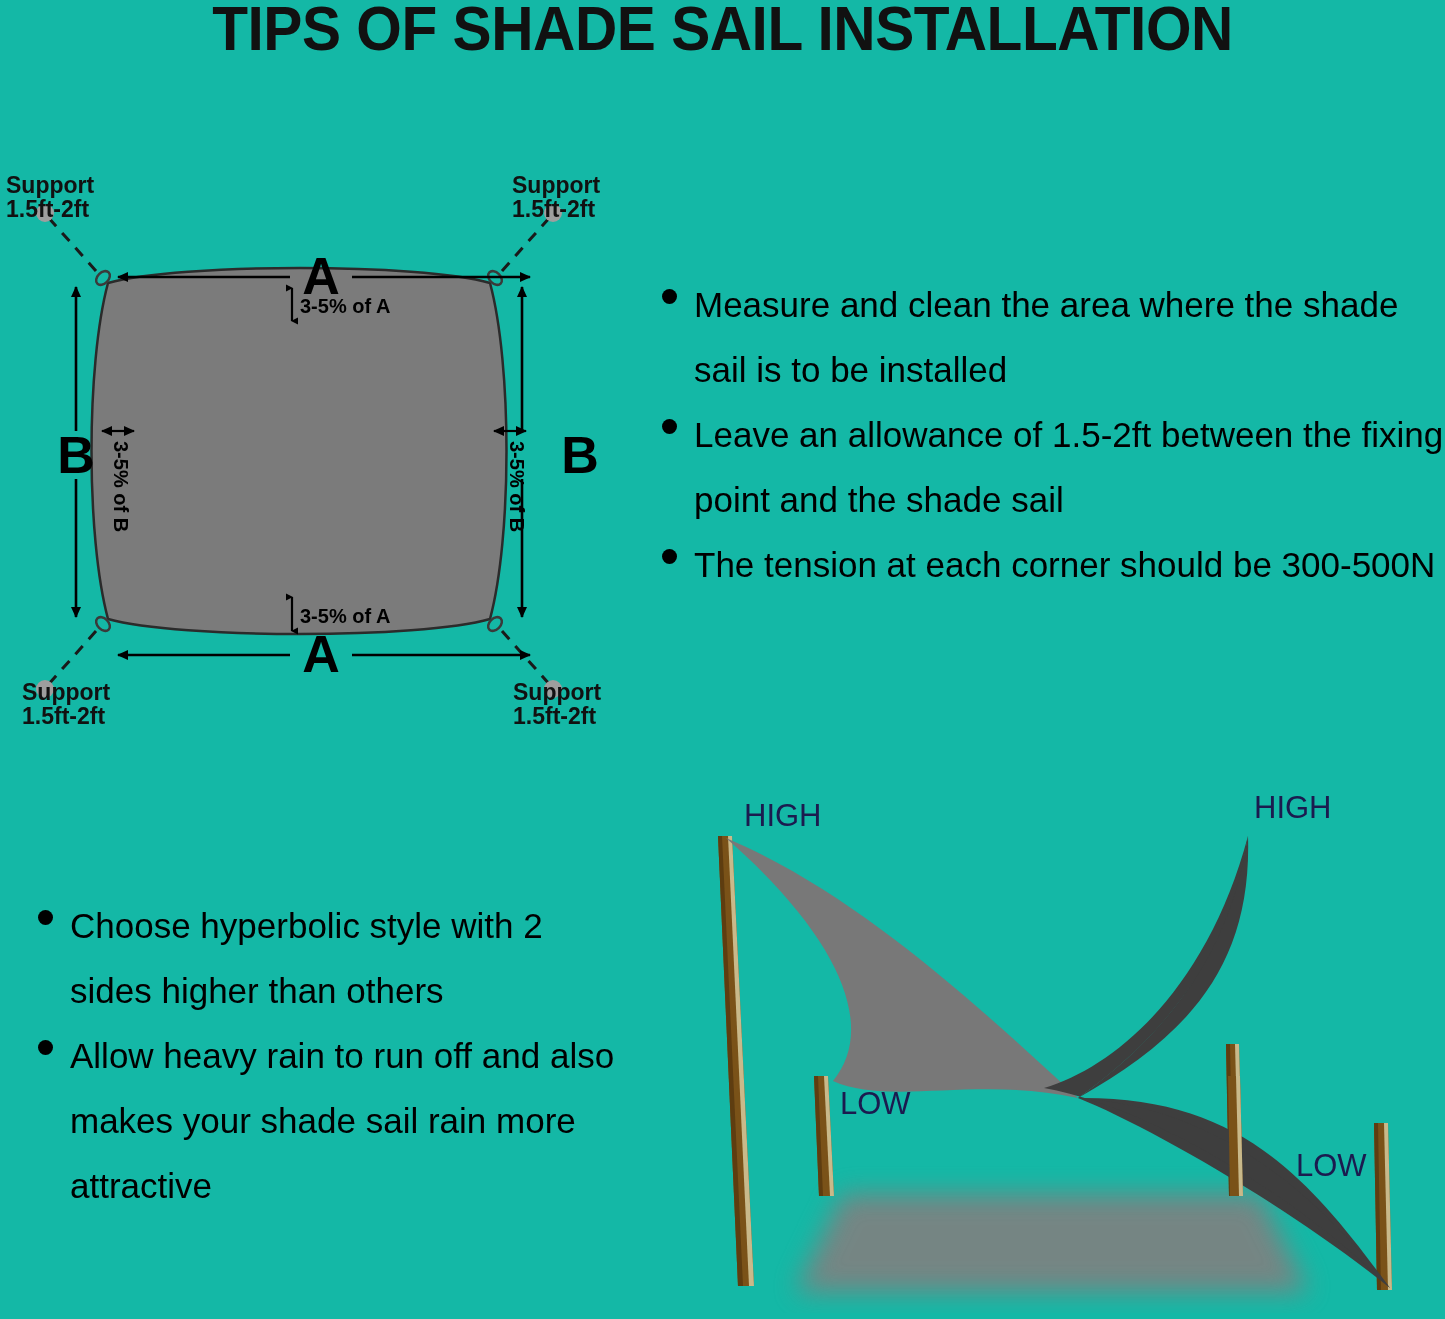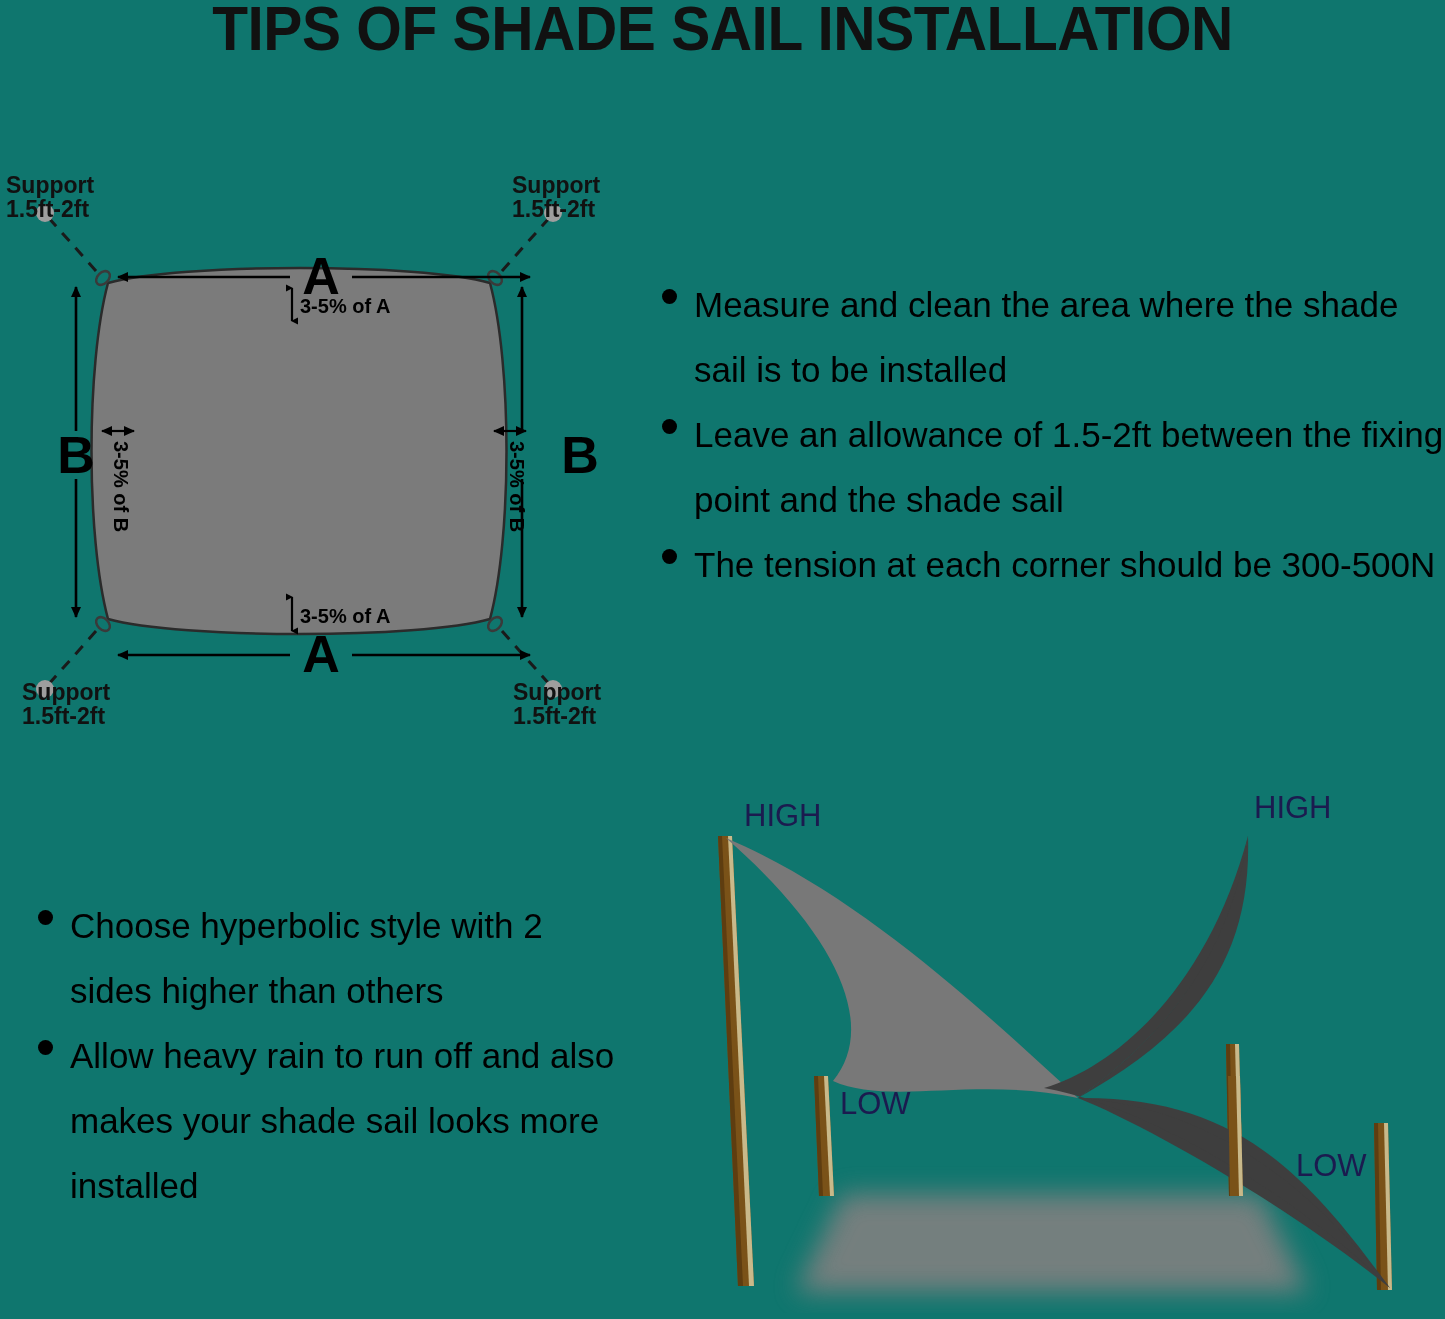--- a/index.html
+++ b/index.html
@@ -8,21 +8,21 @@
     background: #ffffff;
   }
   body {
     font-family: "Liberation Sans", "DejaVu Sans", sans-serif;
     color: #000000;
   }
   #page {
     position: relative;
     width: 1445px;
     height: 1319px;
-    background: #0f766e;
+    background: #14b8a6;
     overflow: hidden;
   }
 
   
   #title {
     position: absolute;
     left: 0;
     top: -4px;
     width: 1445px;
     text-align: center;
@@ -219,21 +219,21 @@
   </div>
 
   <ul class="bullets" id="bullets-right">
     <li>Measure and clean the area where the shade sail is to be installed</li>
     <li>Leave an allowance of 1.5-2ft between the fixing point and the shade sail</li>
     <li>The tension at each corner should be 300-500N</li>
   </ul>
 
   <ul class="bullets" id="bullets-left">
     <li>Choose hyperbolic style with 2 sides higher than others</li>
-    <li>Allow heavy rain to run off and also makes your shade sail looks more installed</li>
+    <li>Allow heavy rain to run off and also makes your shade sail rain more attractive</li>
   </ul>
 
   <div id="sail-diagram">
     <svg width="797" height="537" viewBox="0 0 797 537" xmlns="http://www.w3.org/2000/svg">
       <defs>
         <filter id="shadowBlur" x="-30%" y="-60%" width="160%" height="220%">
           <feGaussianBlur stdDeviation="13"></feGaussianBlur>
         </filter>
       </defs>
 

